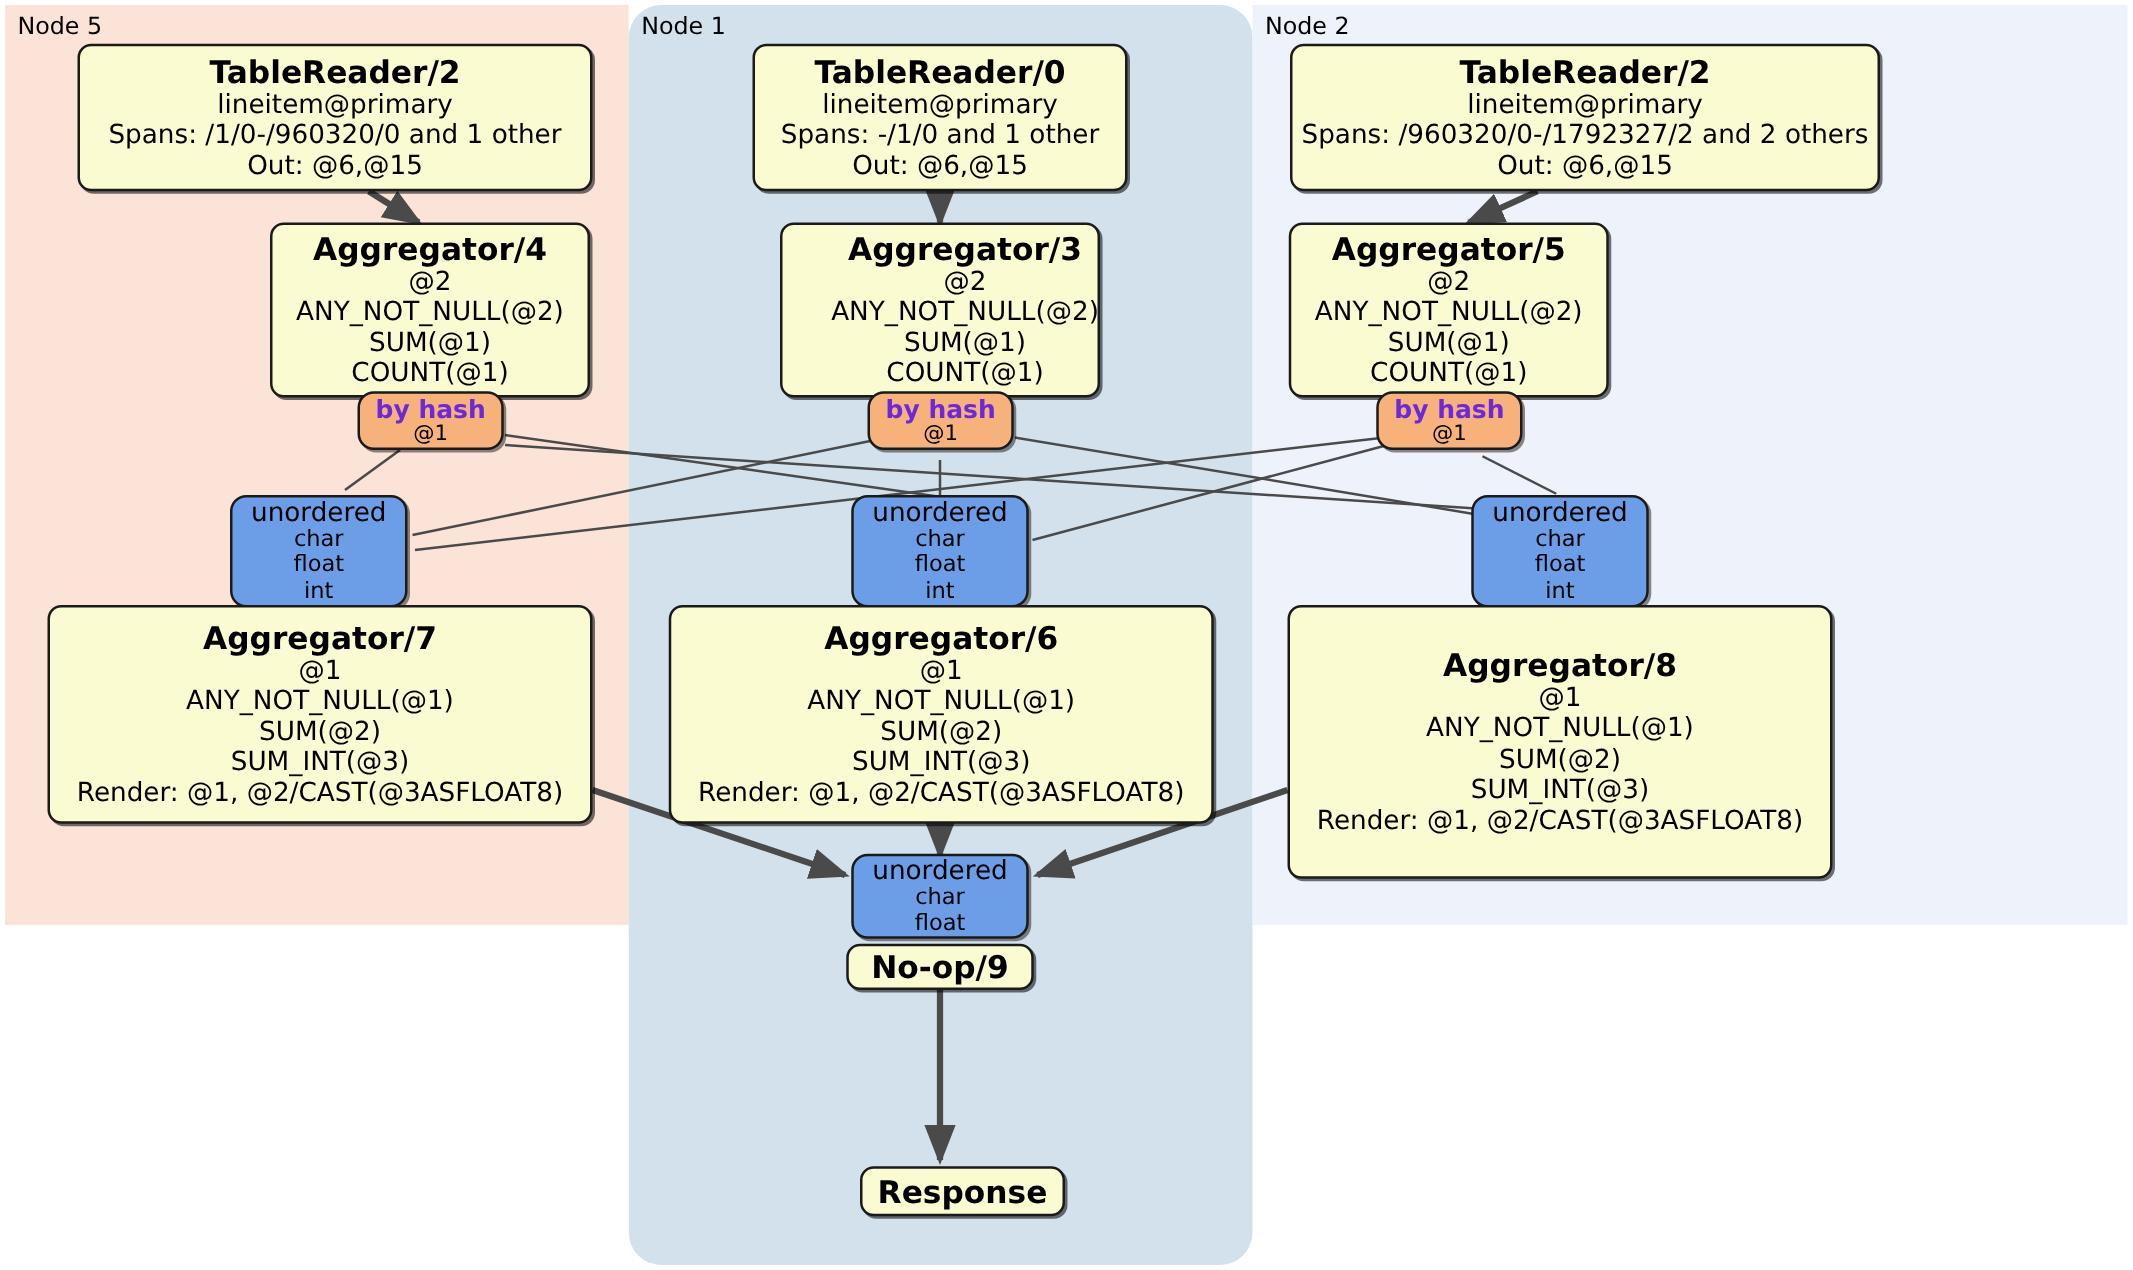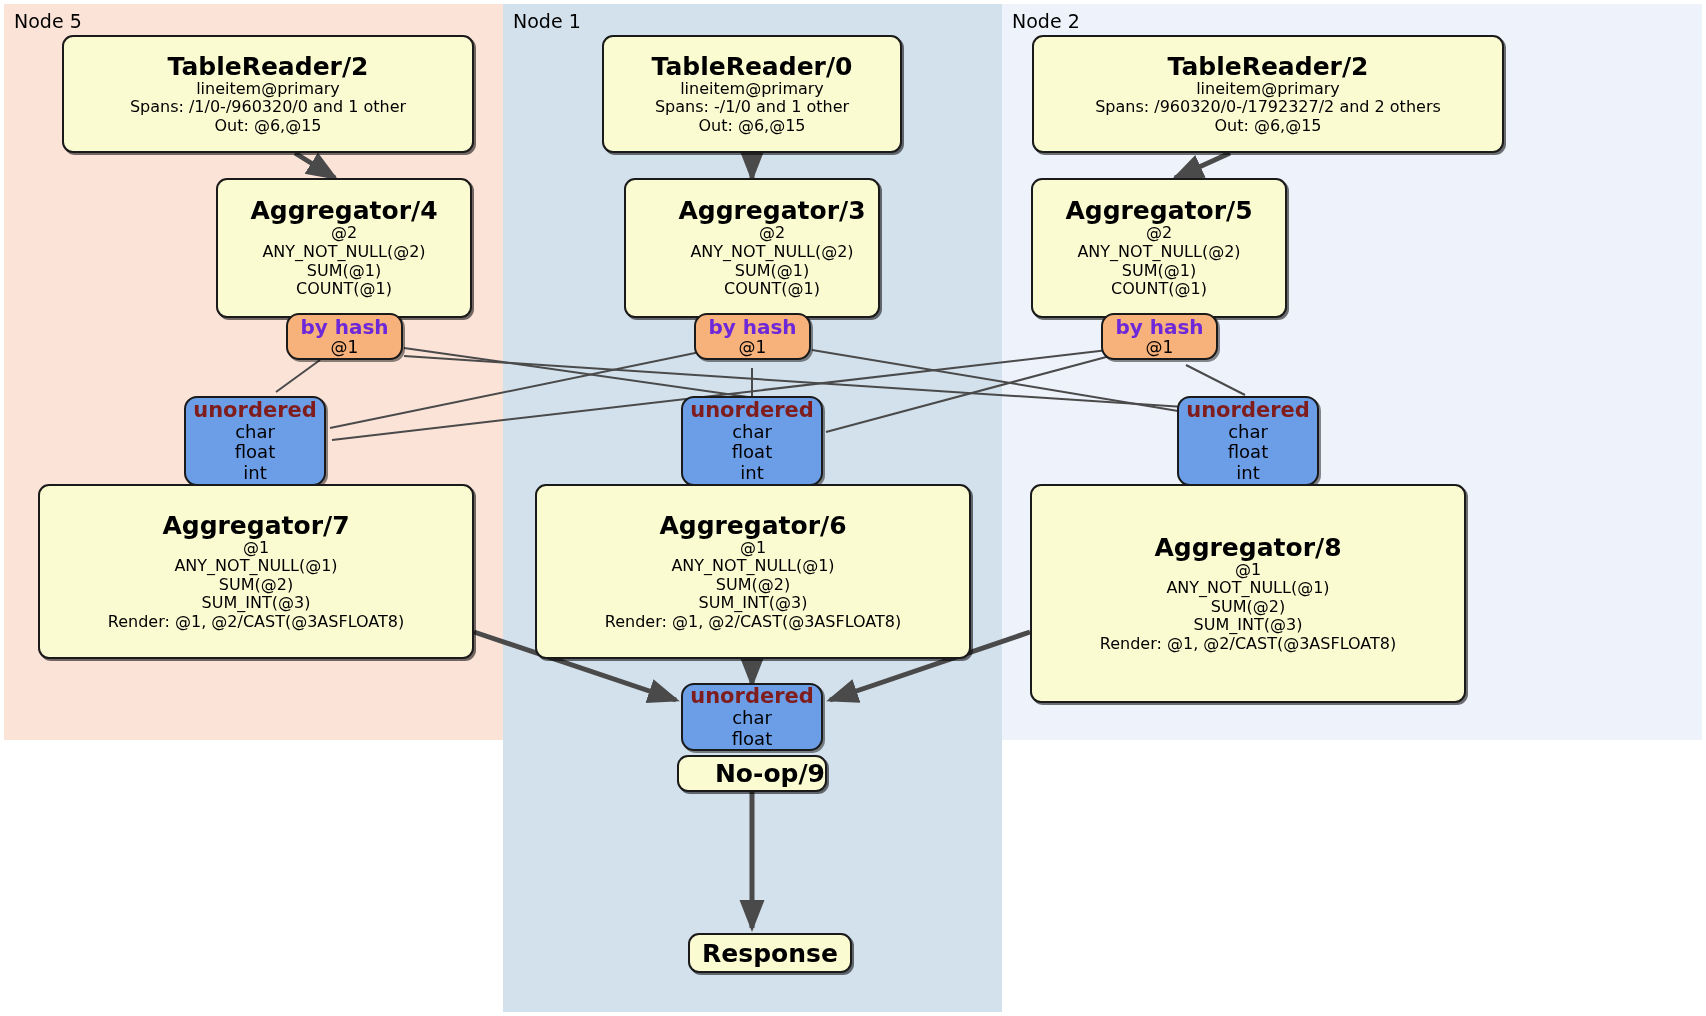--- a/index.html
+++ b/index.html
@@ -8,43 +8,43 @@
 
   .panel{position:absolute;box-sizing:border-box;}
   .panel .panel-label{position:absolute;left:10px;top:6px;font-size:19px;color:#000;}
 
   .node{position:absolute;box-sizing:border-box;display:flex;flex-direction:column;
         align-items:center;justify-content:center;text-align:center;}
 
   .proc{background:#fbfbd2;border:2px solid #1a1a1a;border-radius:11px;
         box-shadow:2px 2px 0 rgba(0,0,0,0.55);}
   .proc .title{font-weight:bold;font-size:25px;line-height:1.08;color:#000;}
-  .proc .line{font-size:16px;line-height:1.16;color:#000;}
+  .proc .line{font-size:21px;line-height:1.16;color:#000;}
 
   .hash{background:#f7b27c;border:2px solid #1a1a1a;border-radius:13px;
         box-shadow:2px 2px 0 rgba(0,0,0,0.45);}
   .hash .title{font-weight:bold;font-size:20px;line-height:1.05;color:#6d28d9;}
   .hash .line{font-size:17px;line-height:1.1;color:#000;}
 
   .stream{background:#6c9ee8;border:2px solid #1a1a1a;border-radius:13px;
           box-shadow:2px 2px 0 rgba(0,0,0,0.45);}
-  .stream .title{font-weight:bold;font-size:21px;line-height:1.1;color:#7f1d1d;}
+  .stream .title{font-weight:normal;font-size:21px;line-height:1.1;color:#000000;}
   .stream .line{font-size:18px;line-height:1.12;color:#000;}
 
   svg.edges{position:absolute;left:0;top:0;width:1706px;height:1016px;overflow:visible;}
 </style>
 </head>
 <body>
 
 <div id="stage">
 
   <div class="panel" style="left:4px;top:4px;width:499px;height:736px;background:#fbe3d8;">
     <span class="panel-label">Node 5</span>
   </div>
-  <div class="panel" style="left:503px;top:4px;width:499px;height:1008px;background:#d3e1ec;">
+  <div class="panel" style="left:503px;top:4px;width:499px;height:1008px;background:#d3e1ec;border-radius:26px;">
     <span class="panel-label">Node 1</span>
   </div>
   <div class="panel" style="left:1002px;top:4px;width:700px;height:736px;background:#edf2fb;">
     <span class="panel-label">Node 2</span>
   </div>
 
   <svg class="edges" viewBox="0 0 1706 1016">
     <defs>
       <marker id="arrowThin" markerWidth="9" markerHeight="9" refX="7.2" refY="3.1" orient="auto" markerUnits="strokeWidth">
         <path d="M0,0 L8,3.1 L0,6.2 z" fill="#4a4a4a"></path>
@@ -151,21 +151,21 @@
     <div class="line">SUM_INT(@3)</div>
     <div class="line">Render: @1, @2/CAST(@3ASFLOAT8)</div>
   </div>
 
   <div class="node stream" style="left:681px;top:683px;width:142px;height:68px;">
     <div class="title">unordered</div>
     <div class="line">char</div>
     <div class="line">float</div>
   </div>
 
-  <div class="node proc" style="left:677px;top:755px;width:150px;height:37px;align-items:flex-end;">
+  <div class="node proc" style="left:677px;top:755px;width:150px;height:37px;">
     <div class="title">No-op/9</div>
   </div>
 
   <div class="node proc" style="left:688px;top:933px;width:164px;height:40px;">
     <div class="title">Response</div>
   </div>
 
   <div class="node proc" style="left:1032px;top:35px;width:472px;height:118px;">
     <div class="title">TableReader/2</div>
     <div class="line">lineitem@primary</div>

